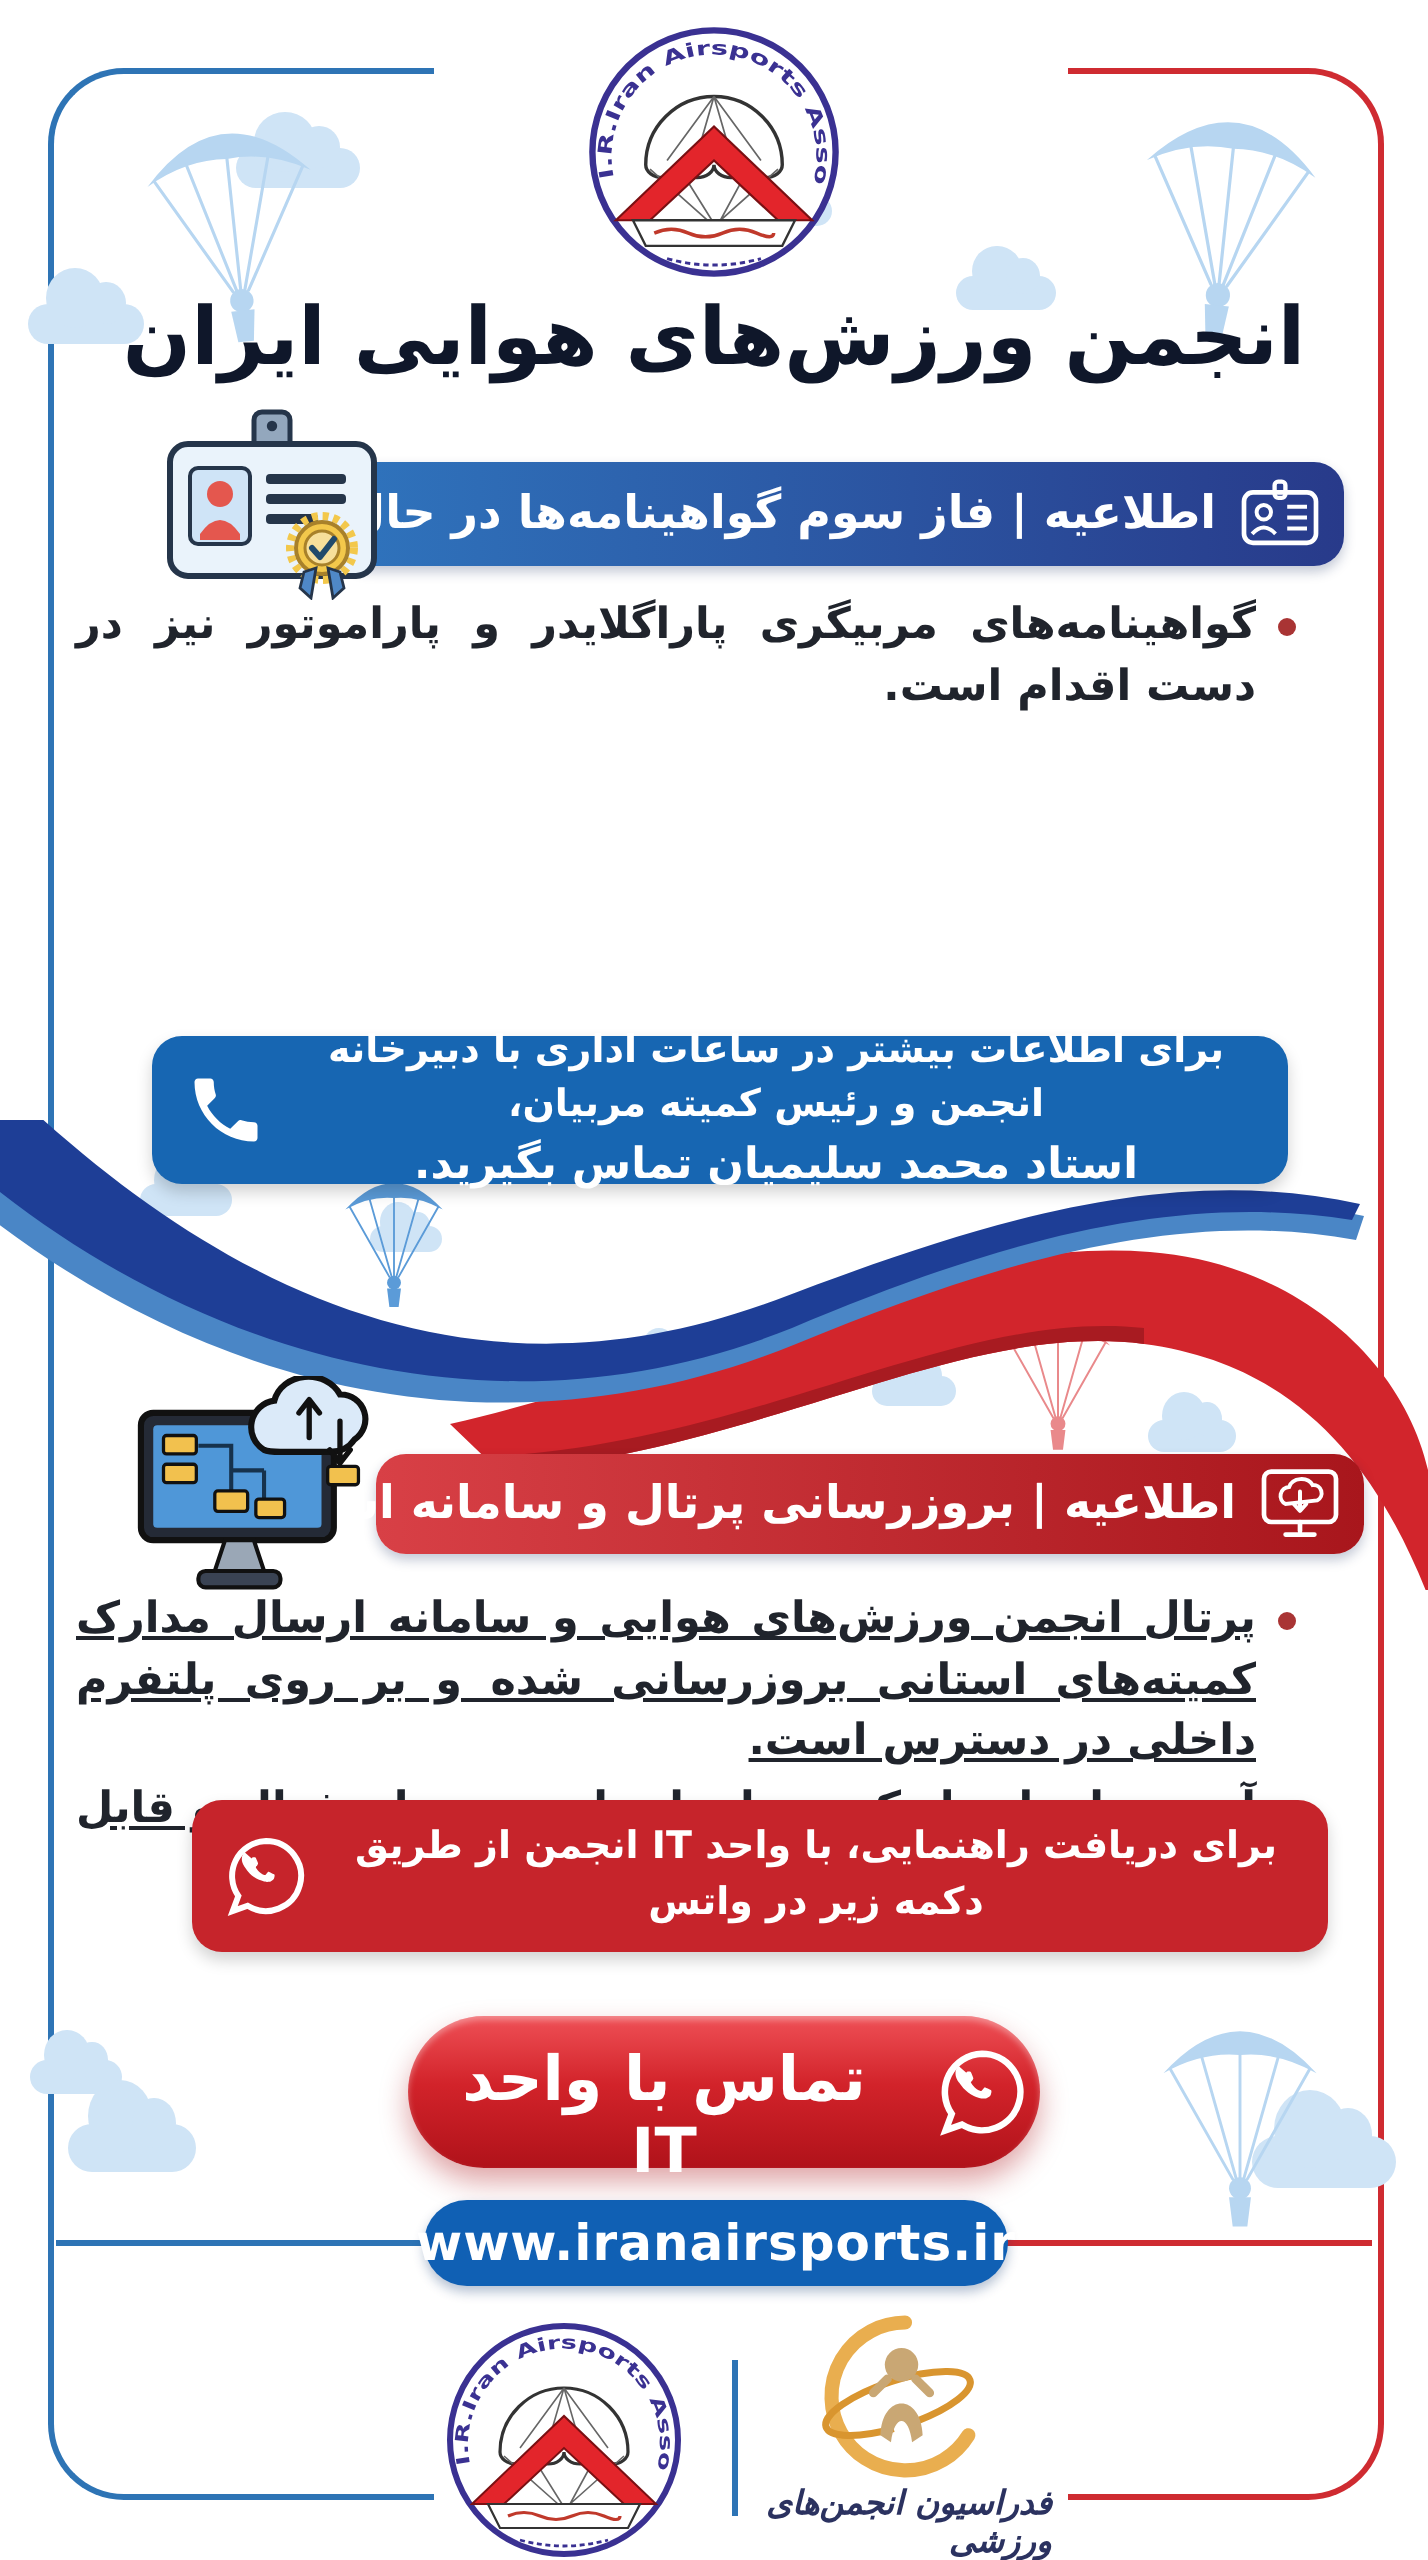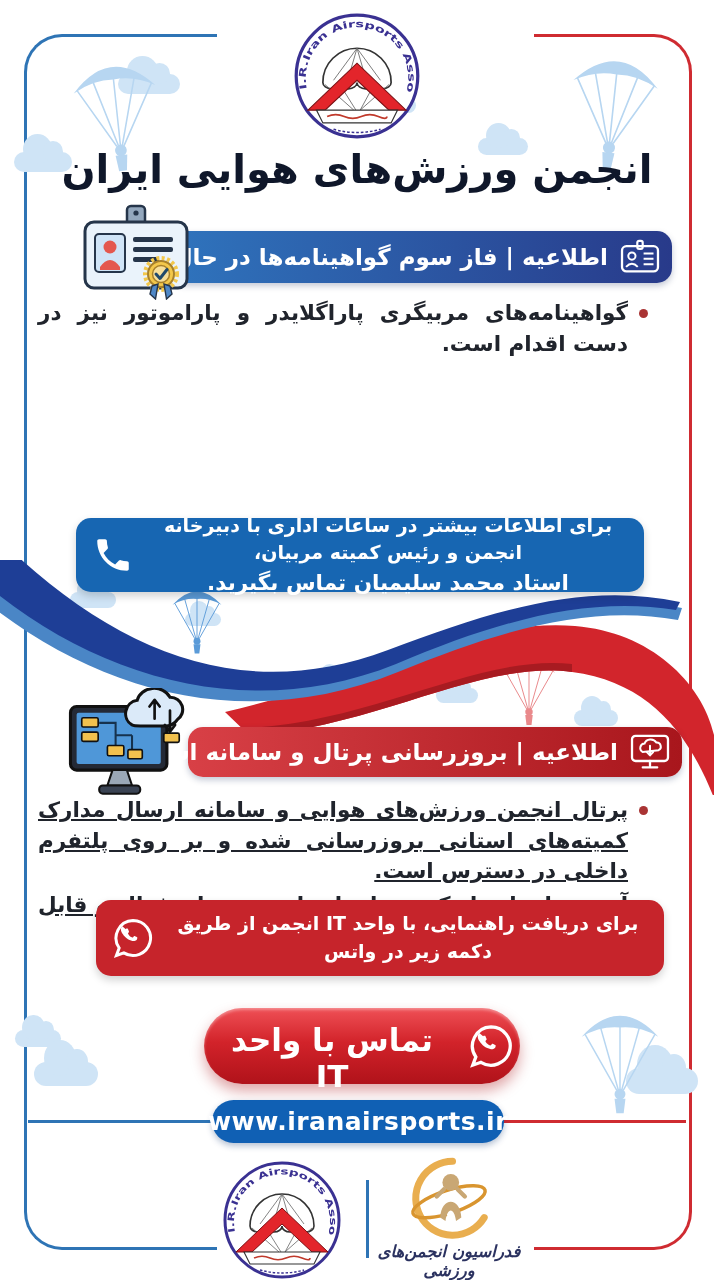--- a/index.html
+++ b/index.html
@@ -73,21 +73,21 @@
   .site-line.left{left:28px;width:190px;background:#2e74b5;}
   .site-line.right{left:498px;width:188px;background:#cf2b31;}
   .site-pill{left:212px;top:1100px;width:292px;height:43px;background:#1060b4;border-radius:22px;
              display:flex;align-items:center;justify-content:center;color:#fff;font-size:25px;
              font-weight:700;letter-spacing:.5px;box-shadow:0 3px 6px rgba(10,50,110,.3);cursor:pointer;}
 
   
   .logo-footer{left:222px;top:1160px;width:120px;height:120px;}
   .footer-divider{left:366px;top:1180px;width:3px;height:78px;background:#2e74b5;}
   .fed-logo{left:390px;top:1156px;width:118px;height:88px;}
-  .fed-label{left:372px;top:1242px;width:154px;text-align:center;direction:rtl;color:#2b3260;
+  .fed-label{left:372px;top:1242px;width:154px;text-align:right;direction:rtl;color:#2b3260;
              font-size:16.5px;font-weight:800;font-style:italic;}
 </style>
 </head>
 <body>
 
 <svg width="0" height="0" style="position:absolute" aria-hidden="true">
   <defs>
     <symbol id="pg-symbol" viewBox="0 0 100 125">
       <path d="M8 38 Q50 -8 92 38 Q71 26 50 28 Q29 26 8 38 Z" fill="currentColor"></path>
       <g stroke="currentColor" stroke-width="1.6" fill="none" stroke-linecap="round">

